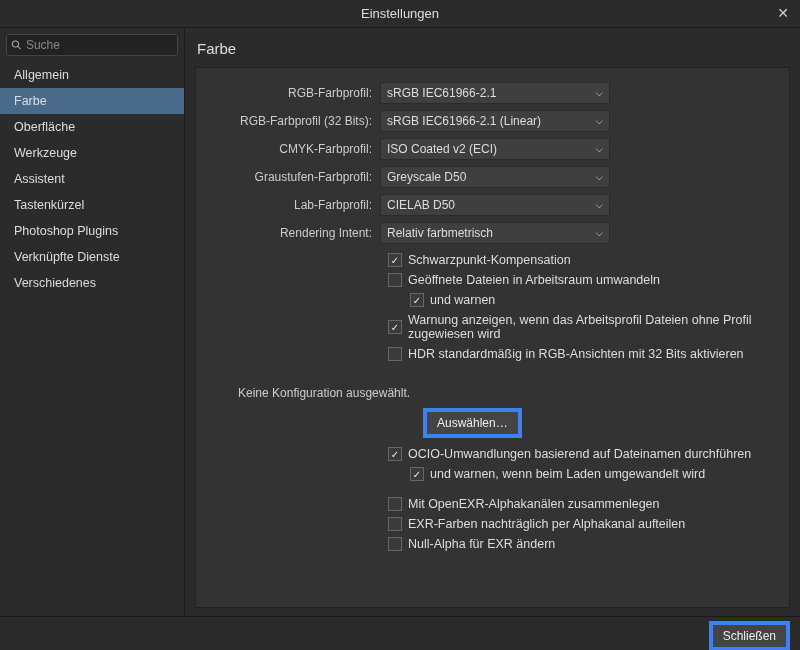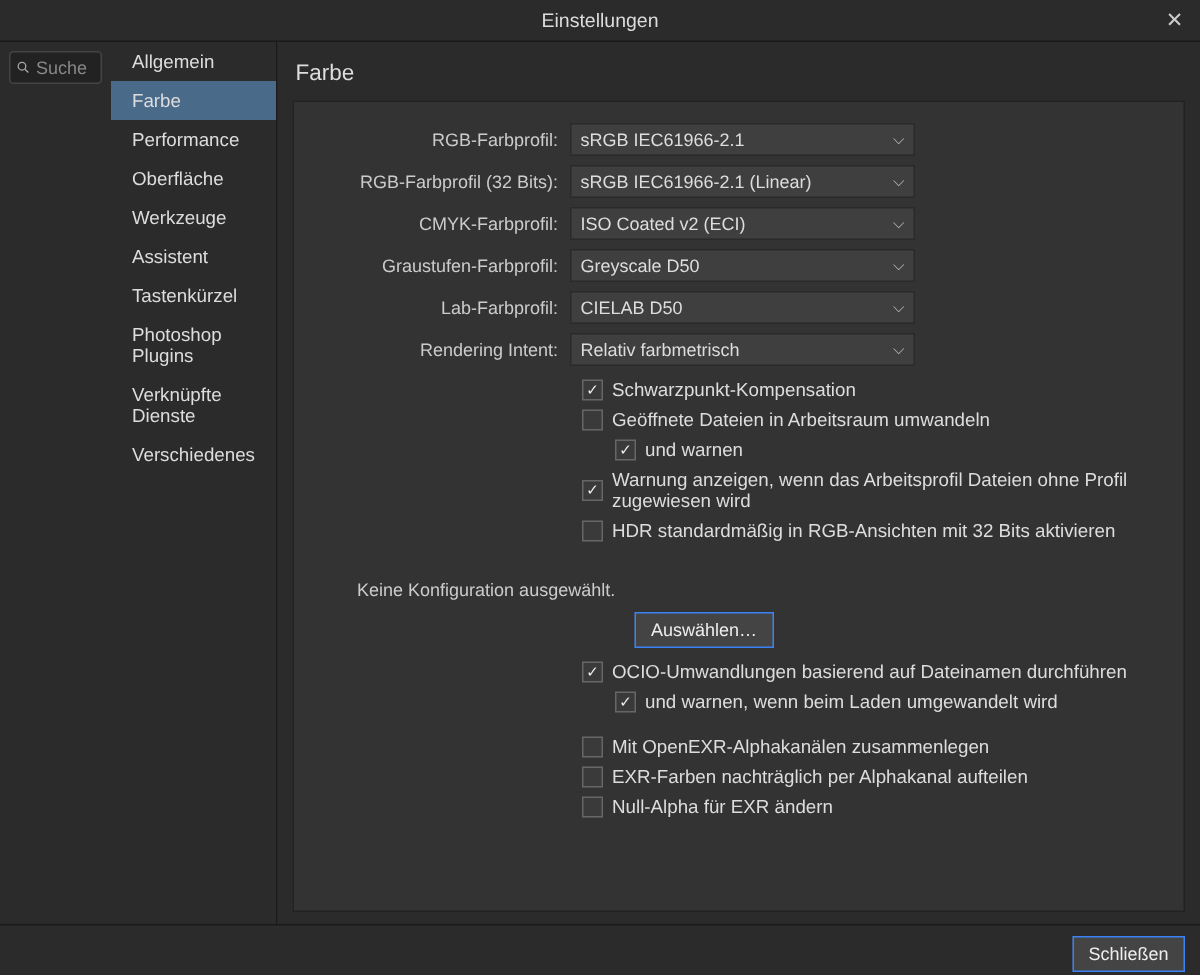--- a/index.html
+++ b/index.html
@@ -1,21 +1,21 @@
 <!DOCTYPE html>
 <html><head>
 <meta charset="utf-8">
 <style>
   * { box-sizing: border-box; margin: 0; padding: 0; font-family: -apple-system, "Segoe UI", Arial, sans-serif; }
   body { background:#2b2b2b; color:#ddd; font-size:12.5px; width:800px; height:650px; overflow:hidden; }
   .titlebar { height:28px; background:#2b2b2b; border-bottom:1px solid #1a1a1a; display:flex; align-items:center; justify-content:center; position:relative; }
   .titlebar .title { color:#ddd; font-size:13px; }
   .titlebar .close { position:absolute; right:8px; top:4px; width:18px; height:18px; display:flex; align-items:center; justify-content:center; color:#ccc; cursor:pointer; font-size:14px;}
   .main { display:flex; height:calc(100% - 28px - 34px); }
-  .sidebar-col { width:185px; background:#2b2b2b; border-right:1px solid #1a1a1a; display:flex; flex-direction:row; }
+  .sidebar-col { width:185px; background:#2b2b2b; border-right:1px solid #1a1a1a; display:flex; flex-direction:column; }
   .search-wrap { padding:6px 6px 6px 6px; }
   .search { display:flex; align-items:center; background:#222; border:1px solid #444; border-radius:3px; padding:2px 4px; height:22px;}
   .search svg { width:12px; height:12px; fill:#aaa; margin-right:4px; }
   .search input { background:transparent; border:none; outline:none; color:#ddd; font-size:12px; width:100%; }
   .search input::placeholder { color:#888; }
   .sidebar-list { flex:1; }
   .sidebar-item { padding:6px 14px; color:#ddd; cursor:pointer; }
   .sidebar-item.selected { background:#4a6a8a; }
   .content { flex:1; background:#2b2b2b; display:flex; flex-direction:column; padding:8px 10px 8px 10px; }
   .page-title { font-size:15px; color:#ddd; padding:4px 2px 10px 2px; }
@@ -25,21 +25,21 @@
   .row-value { flex:1; }
   .select { display:flex; align-items:center; justify-content:space-between; background:#3f3f3f; border:1px solid #2a2a2a; height:22px; padding:0 6px; color:#ddd; font-size:12px; cursor:pointer; max-width:230px; }
   .select .chev { font-size:10px; color:#bbb; }
   .check-row { display:flex; align-items:center; gap:6px; padding:3px 0; }
   .check-row.indent { padding-left:22px; }
   .checkbox { width:14px; height:14px; border:1px solid #666; background:#3a3a3a; display:flex; align-items:center; justify-content:center; font-size:10px; color:#eee; flex-shrink:0;}
   .checkbox.checked::before { content:"✓"; }
   .opts { margin-left:178px; }
   .spacer { height:16px; }
   .static { color:#ccc; font-size:12px; padding-top:3px;margin-left:28px;}
-  .btn { display:inline-flex; align-items:center; background:#444; border:1px solid #3b82f6; color:#eee; padding:4px 10px; font-size:12px; cursor:pointer; }
+  .btn { display:inline-flex; align-items:center; background:#444; border:4px solid #3b82f6; color:#eee; padding:4px 10px; font-size:12px; cursor:pointer; }
   .footer { height:38px; display:flex; align-items:center; justify-content:flex-end; padding:0 10px; background:#2b2b2b; border-top:1px solid #1a1a1a;}
 </style>
 </head>
 <body>
 
 <div class="titlebar">
   <span class="title">Einstellungen</span>
   <span class="close">✕</span>
 </div>
 
@@ -50,21 +50,20 @@
         <svg viewBox="0 0 16 16">
             <circle cx="6.5" cy="6.5" r="4.5" fill="none" stroke="#aaa" stroke-width="1.5"></circle>
             <line x1="10" y1="10" x2="14" y2="14" stroke="#aaa" stroke-width="1.5"></line>
           </svg>
         <input placeholder="Suche" style="">
       </div>
     </div>
     <div class="sidebar-list" id="sidebar-list">
         <div class="sidebar-item">Allgemein</div>
         <div class="sidebar-item selected">Farbe</div>
-        <div class="sidebar-item">Performance</div>
         <div class="sidebar-item">Oberfläche</div>
         <div class="sidebar-item">Werkzeuge</div>
         <div class="sidebar-item">Assistent</div>
         <div class="sidebar-item">Tastenkürzel</div>
         <div class="sidebar-item">Photoshop Plugins</div>
         <div class="sidebar-item">Verknüpfte Dienste</div>
         <div class="sidebar-item">Verschiedenes</div>
       </div>
   </div>
 

